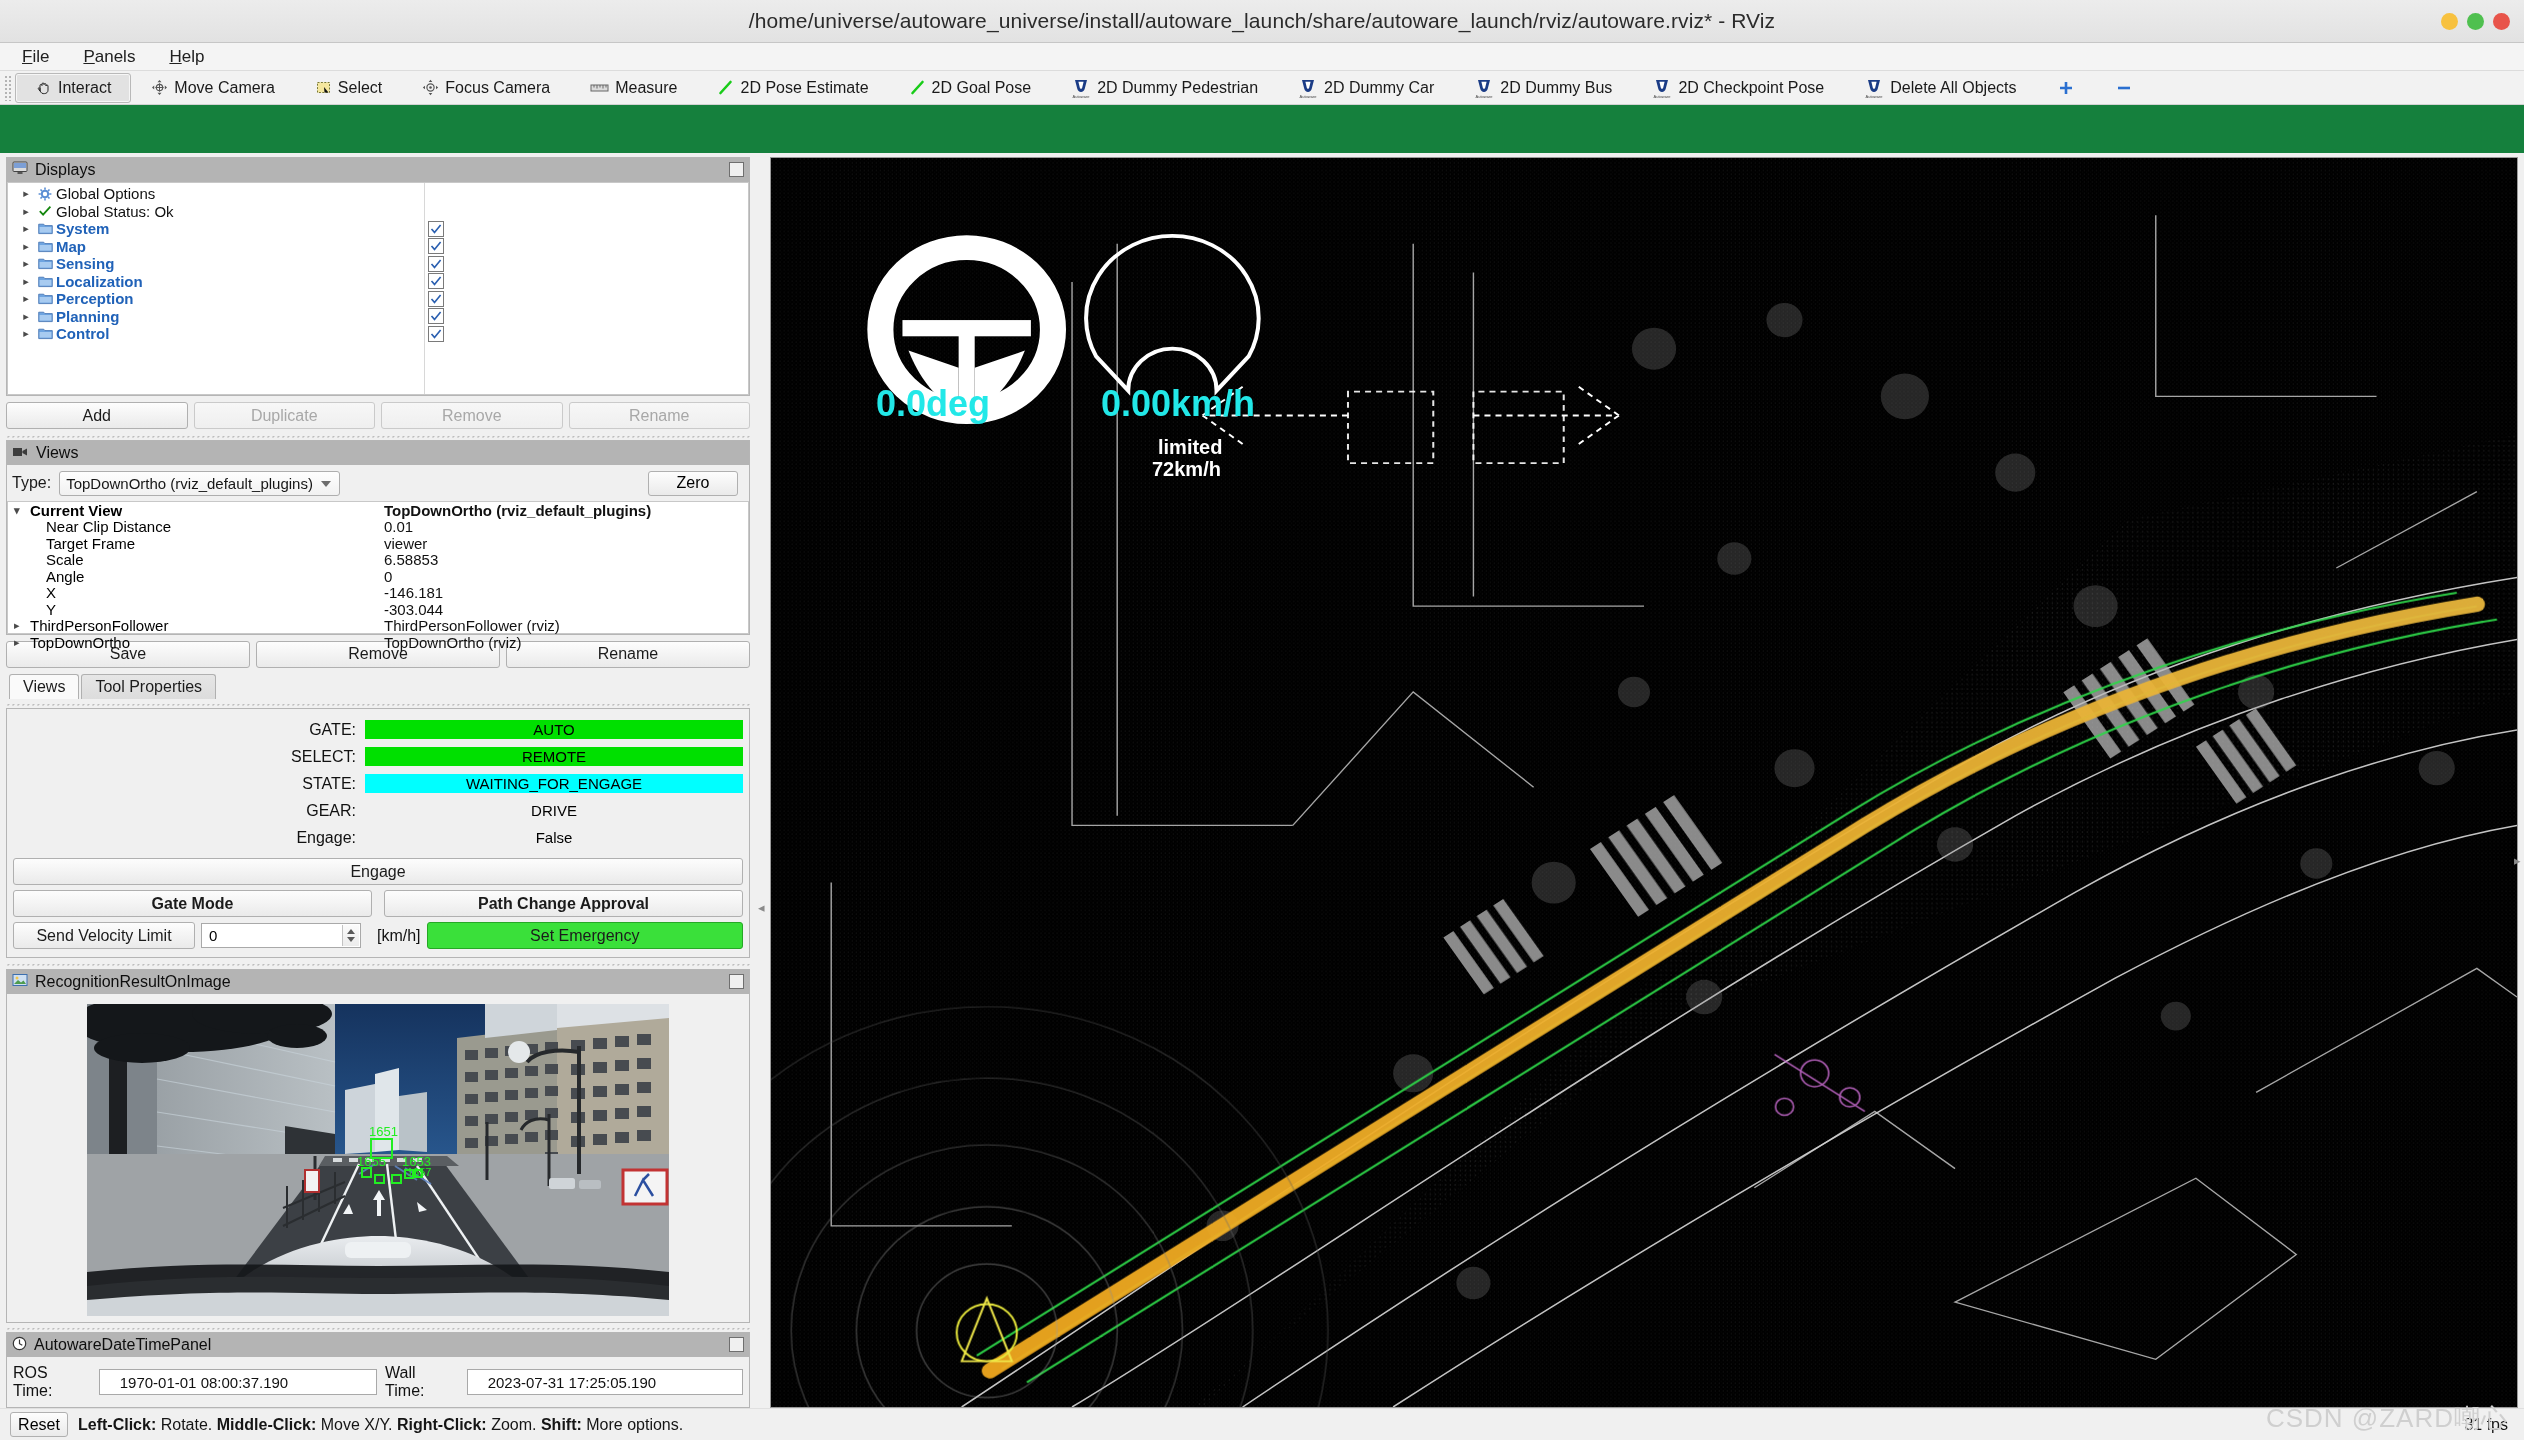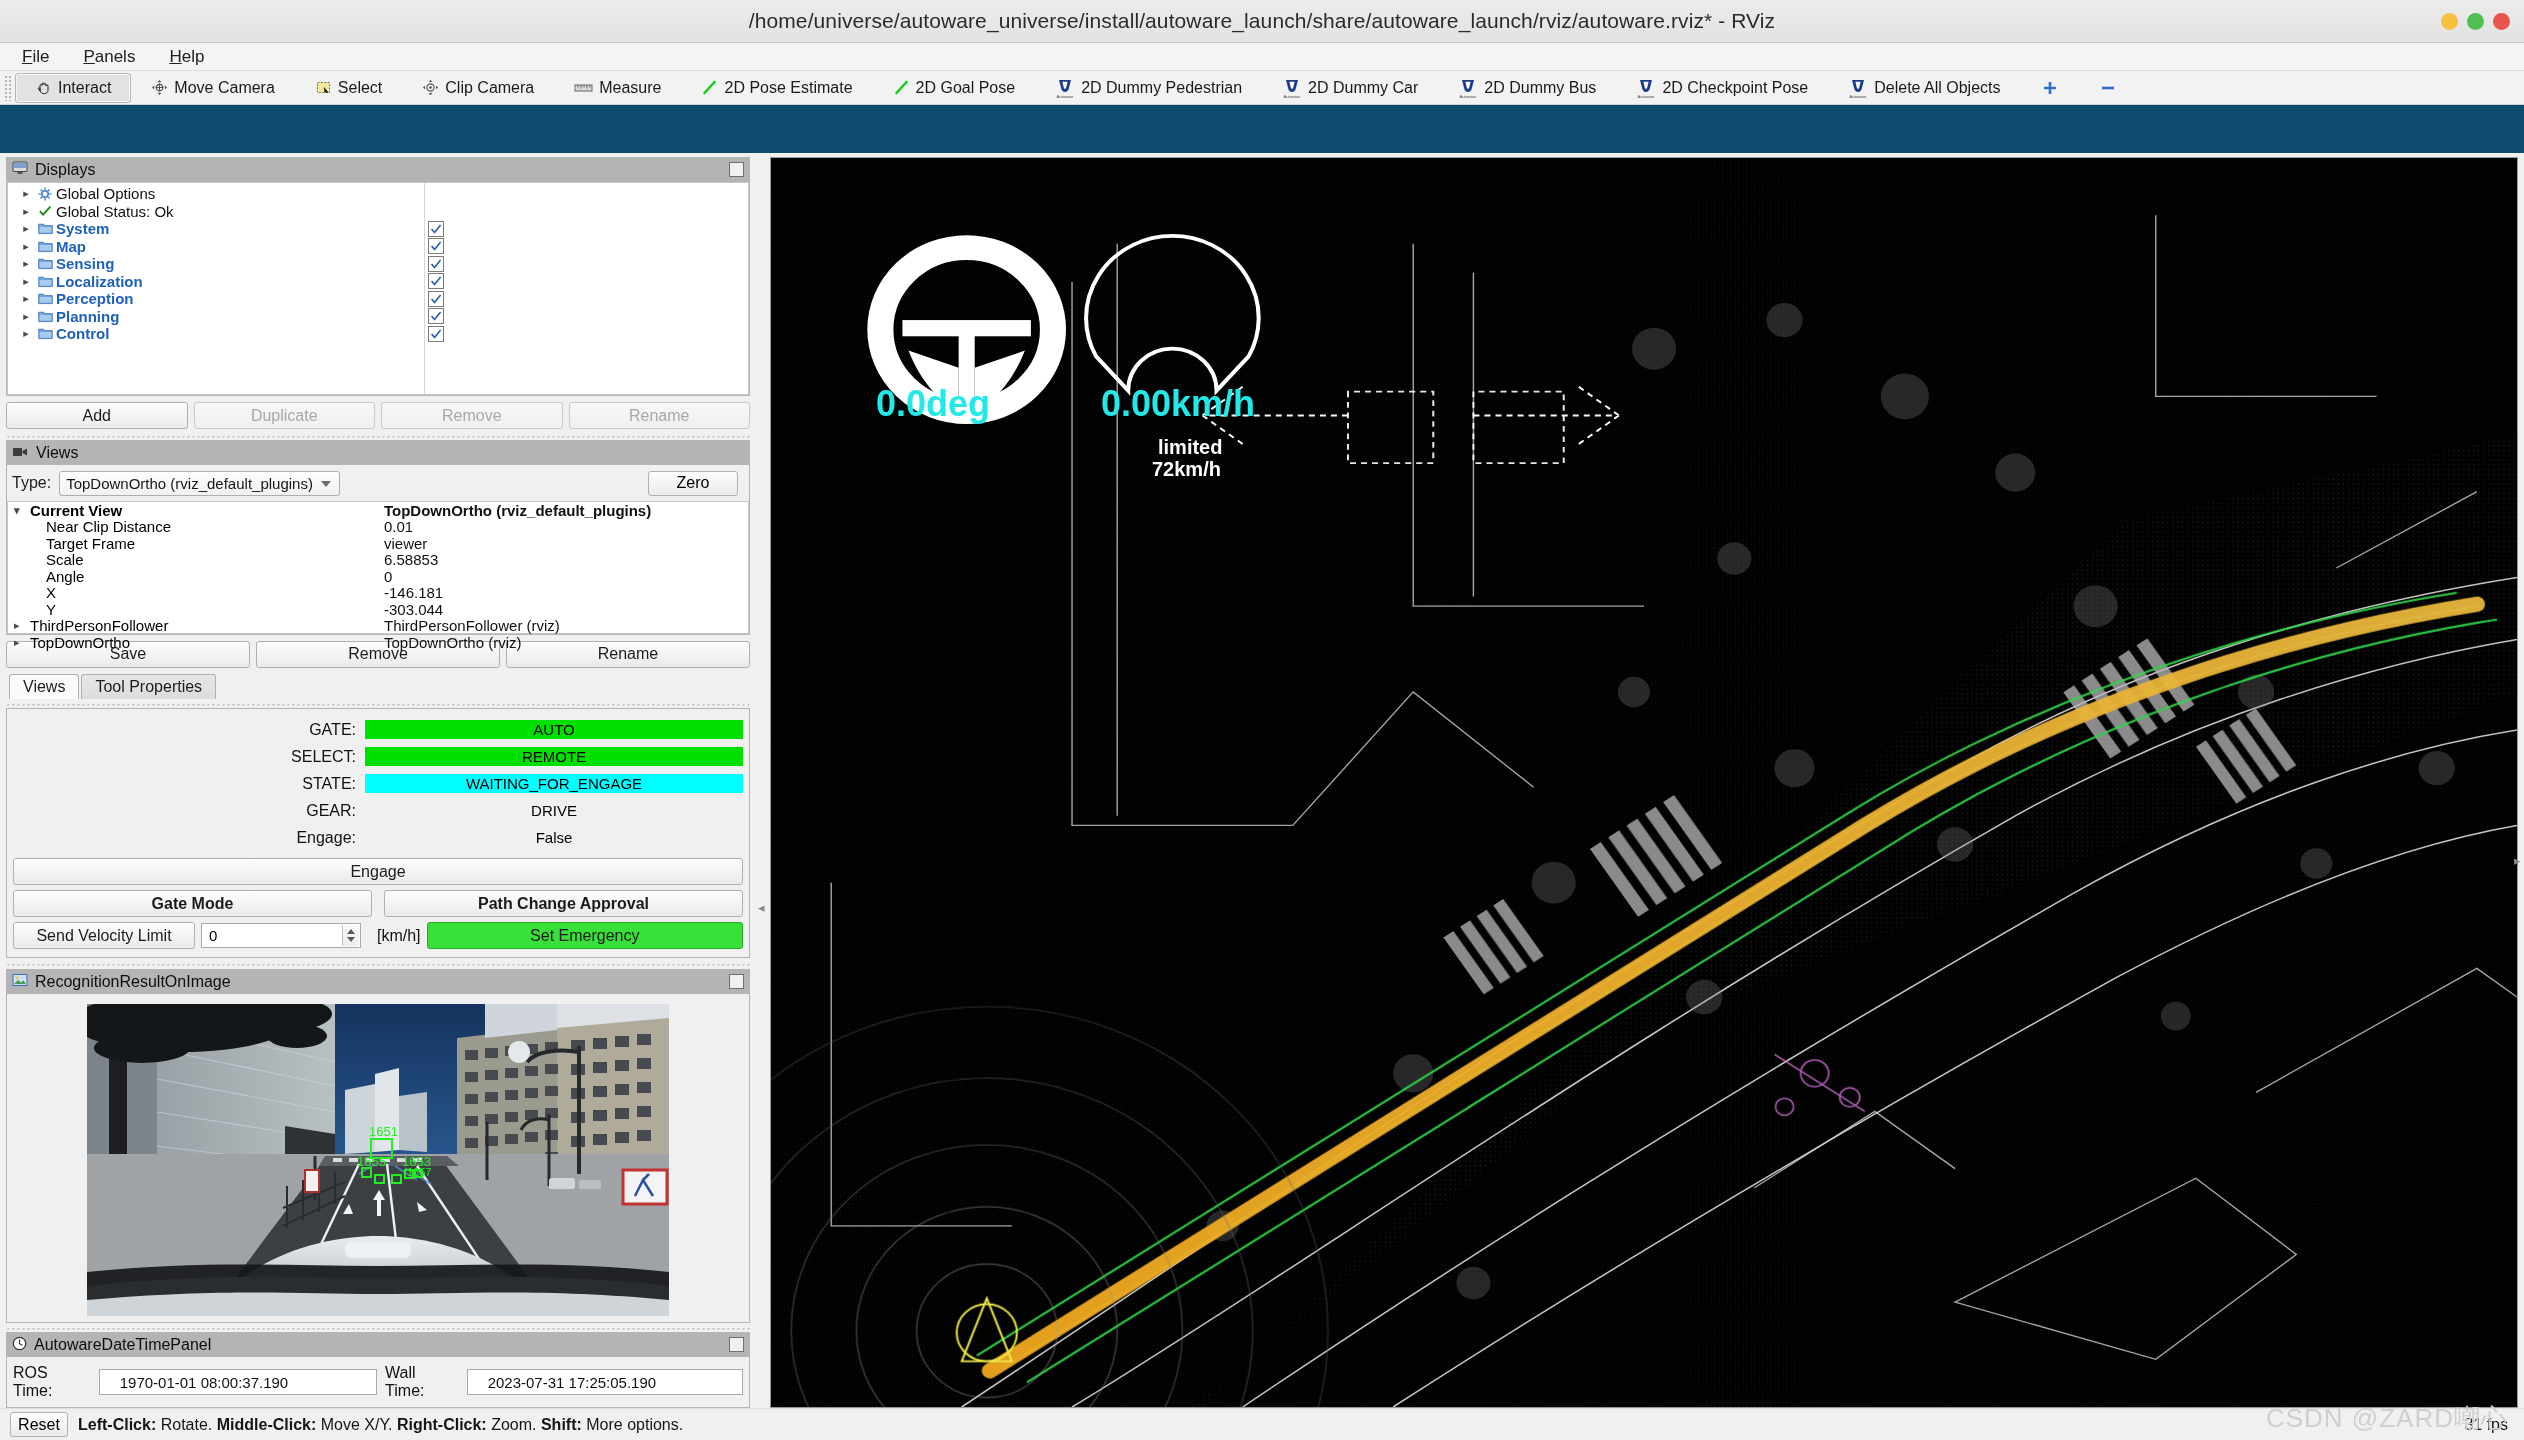--- a/index.html
+++ b/index.html
@@ -3,21 +3,21 @@
 <meta charset="utf-8">
 <style>
   * { box-sizing: border-box; margin:0; padding:0; }
   html,body{
     width:2524px; height:1440px; overflow:hidden;
     background:#1c1c1c;
     font-family:"Liberation Sans", sans-serif;
   }
   #app{
     position:relative; width:2524px; height:1440px;
-    background:#0c4a6e;
+    background:#15803d;
     display:flex; flex-direction:column;
   }
 
   
   .titlebar{
     height:43px; flex:0 0 43px;
     background:linear-gradient(#ececec,#e2e2e2);
     border-bottom:1px solid #c6c6c6;
     display:flex; align-items:center; justify-content:center;
     position:relative;
@@ -240,21 +240,21 @@
     </div>
 
     <div class="tbtn">
       <span>
         <svg width="17" height="17" viewBox="0 0 17 17">
             <path d="M8.5 .8l1.8 2.2H6.7zM8.5 16.2l-1.8-2.2h3.6zM.8 8.5L3 6.7v3.6zM16.2 8.5L14 10.3V6.7z" fill="#555"></path>
             <circle cx="8.5" cy="8.5" r="3.6" fill="none" stroke="#555" stroke-width="1.2"></circle>
             <circle cx="8.5" cy="8.5" r="1.3" fill="#555"></circle>
           </svg>
       </span>
-      <span>Clip Camera</span>
+      <span>Focus Camera</span>
     </div>
 
     <div class="tbtn">
       <span>
         <svg width="19" height="17" viewBox="0 0 19 17">
             <rect x="1" y="6" width="17" height="6" fill="#dcdcdc" stroke="#666" stroke-width="1"></rect>
             <path d="M4 6v2.5M7 6v3.5M10 6v2.5M13 6v3.5M16 6v2.5" stroke="#666" stroke-width="1"></path>
           </svg>
       </span>
       <span>Measure</span>

